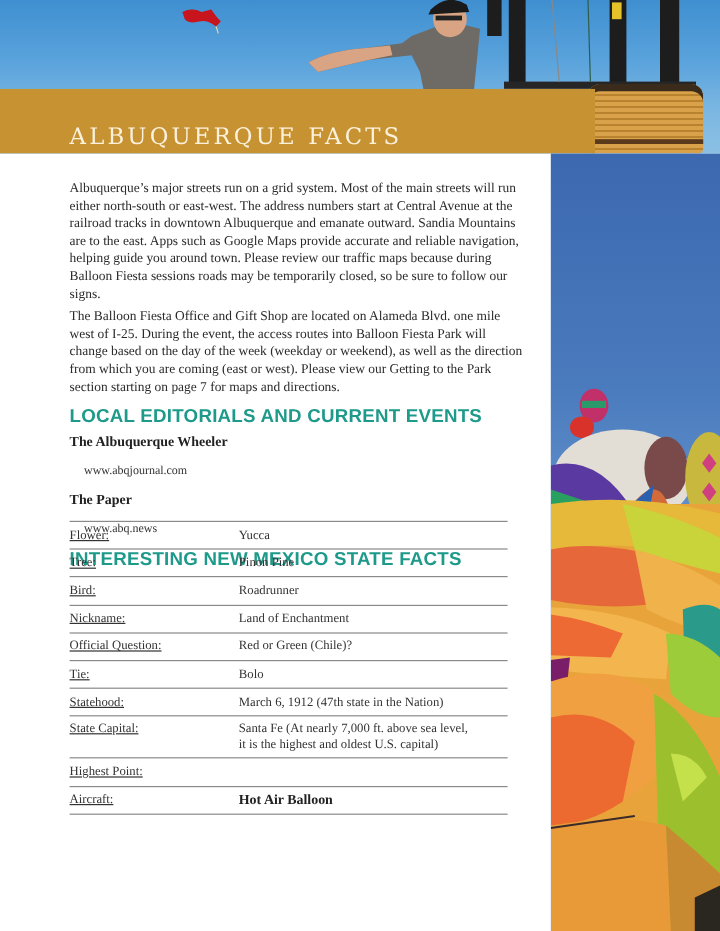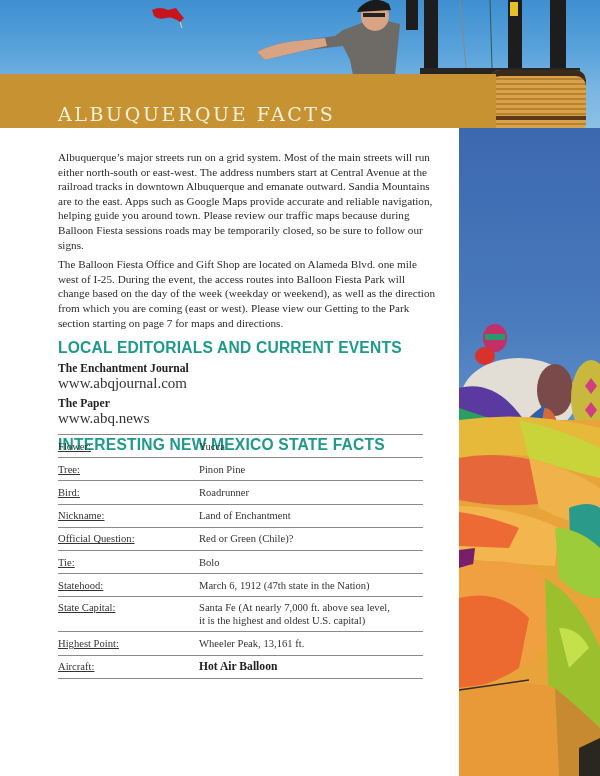--- a/index.html
+++ b/index.html
@@ -27,21 +27,21 @@
   .side svg { position:absolute; left:0; top:0; }
 
   
   .content { position:absolute; left:58px; top:150px; width:380px; }
   .para { font-size:11.2px; line-height:14.6px; margin:0 0 5px 0; color:#2b2b2b; }
   .h2 { font-family:Liberation Sans, sans-serif; color:#1e9a8a; font-size:15.6px; font-weight:bold;
         letter-spacing:0.2px; margin:0; text-transform:uppercase; }
   .h2.first { margin-top:9px; }
   .h2.second { margin-top:9px; }
   .pub-name { font-size:11.6px; font-weight:bold; margin:5px 0 0 0; color:#222; }
-  .pub-url { font-size:15px; margin:0; color:#333; }
+  .pub-url { font-size:10px; margin:12px; color:#333; }
 
   
   .facts { position:absolute; left:58px; top:434px; width:365px; border-top:1.3px solid #8a8a8a; }
   .row { display:flex; border-bottom:1.3px solid #8a8a8a; min-height:22.2px; align-items:center; }
   .row .k { width:141px; font-size:10.6px; color:#333; padding:3px 0;text-decoration:underline; }
   .row .v { flex:1; font-size:10.6px; color:#333; line-height:13px; padding:3px 0; }
   .row .v.bold { font-weight:bold; font-size:11.6px; color:#222; }
   .row.tall { min-height:34px; }
 </style>
 </head>
@@ -116,21 +116,21 @@
     <path d="M120 620 L141 610 L141 648 L120 648 Z" fill="#2a2620"></path>
   </svg>
 </div>
 
 <div class="content">
   <p class="para">Albuquerque’s major streets run on a grid system. Most of the main streets will run either north-south or east-west. The address numbers start at Central Avenue at the railroad tracks in downtown Albuquerque and emanate outward. Sandia Mountains are to the east. Apps such as Google Maps provide accurate and reliable navigation, helping guide you around town. Please review our traffic maps because during Balloon Fiesta sessions roads may be temporarily closed, so be sure to follow our signs.</p>
   <p class="para">The Balloon Fiesta Office and Gift Shop are located on Alameda Blvd. one mile west of I-25. During the event, the access routes into Balloon Fiesta Park will change based on the day of the week (weekday or weekend), as well as the direction from which you are coming (east or west). Please view our Getting to the Park section starting on page 7 for maps and directions.</p>
 
   <h2 class="h2 first">Local Editorials and Current Events</h2>
   <div>
-    <p class="pub-name">The Enchantment Journal</p>
+    <p class="pub-name">The Albuquerque Wheeler</p>
     <p class="pub-url">www.abqjournal.com</p>
   </div>
   <div>
     <p class="pub-name">The Paper</p>
     <p class="pub-url">www.abq.news</p>
   </div>
 
   <h2 class="h2 second">Interesting New Mexico State Facts</h2>
 </div>
 
@@ -165,19 +165,18 @@
   </div>
   <div class="row tall">
     <div class="k" style="align-self:flex-start;padding-top:5px;">State Capital:</div>
     <div class="v">
       <div>Santa Fe (At nearly 7,000 ft. above sea level,</div>
       <div>it is the highest and oldest U.S. capital)</div>
     </div>
   </div>
   <div class="row">
     <div class="k">Highest Point:</div>
-    <div class="v">Wheeler Peak, 13,161 ft.</div>
   </div>
   <div class="row">
     <div class="k">Aircraft:</div>
     <div class="v bold">Hot Air Balloon</div>
   </div>
 </div>
 
 </body></html>

